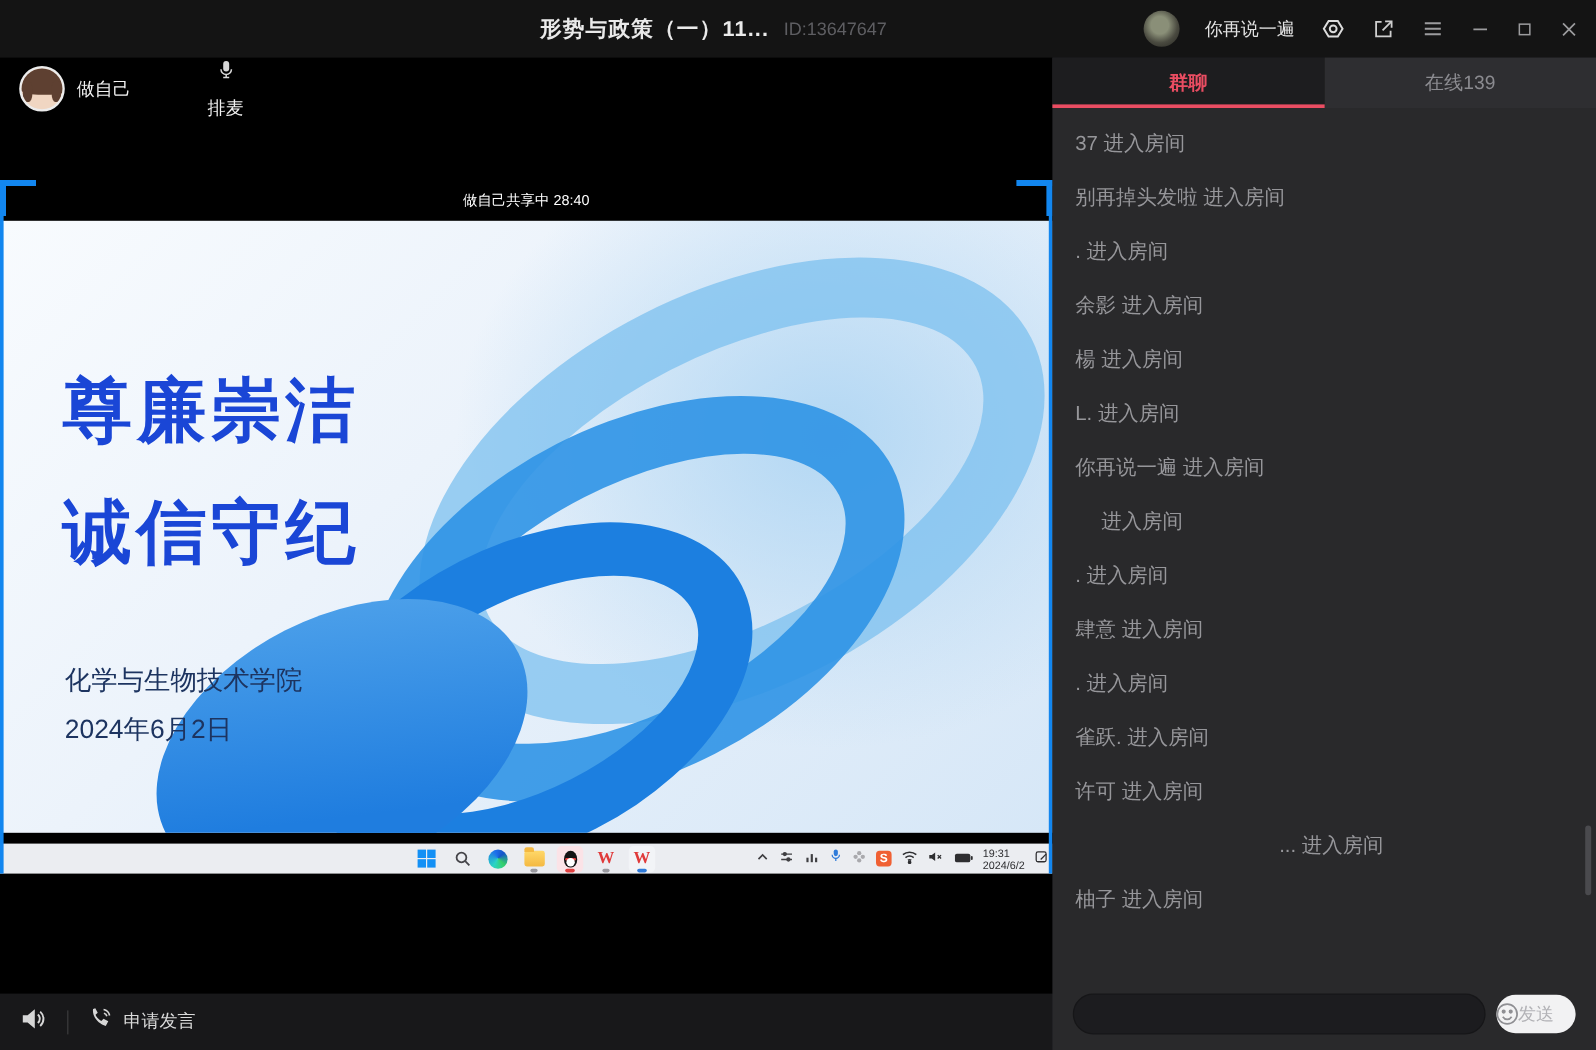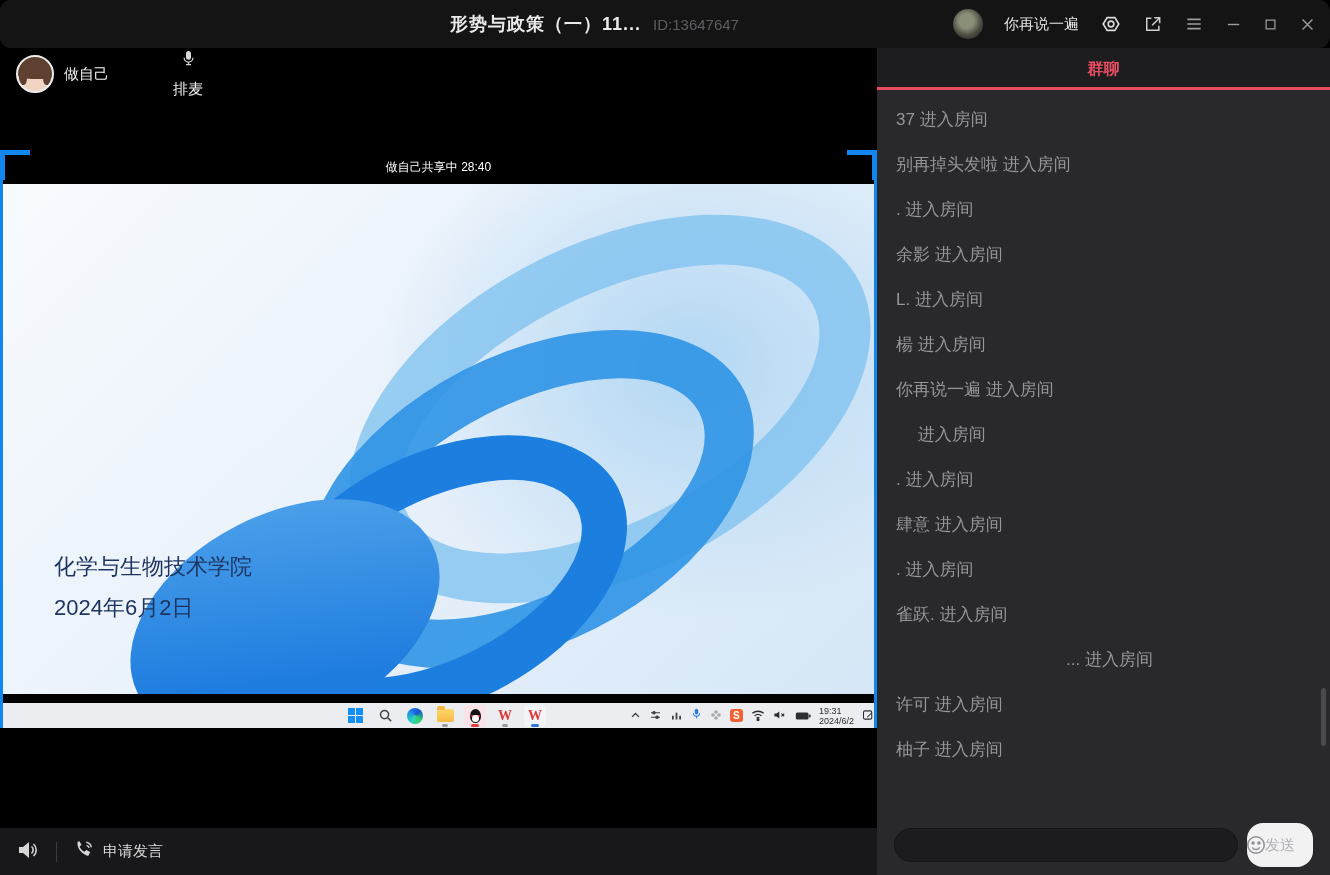--- a/index.html
+++ b/index.html
@@ -1,20 +1,20 @@
 <!DOCTYPE html>
 <html><head>
 <meta charset="utf-8">
 <style>
   * { margin:0; padding:0; box-sizing:border-box; }
   html,body { width:1330px; height:875px; overflow:hidden; background:#000;
     font-family:"Liberation Sans","DejaVu Sans",sans-serif; }
 
   
-  .titlebar { position:absolute; left:0; top:0; width:1330px; height:48px; background:#141414;border-radius:11px; }
+  .titlebar { position:absolute; left:0; top:0; width:1330px; height:48px; background:#141414; }
   .title-group { position:absolute; left:450px; top:0; height:48px; display:flex; align-items:center; gap:12px; }
   .room-title { font-size:18px; font-weight:bold; color:#eaeaea; letter-spacing:1px; }
   .room-id { font-size:15px; color:#5e5e62; }
   .win-controls { position:absolute; right:14px; top:0; height:48px; display:flex; align-items:center; gap:21px; }
   .tb-avatar { width:30px; height:30px; border-radius:50%;
     background:radial-gradient(circle at 45% 40%, #8a8f78 0 30%, #4a4a40 60%, #23231f 100%); }
   .mode-label { font-size:15px; color:#e2e2e2; }
   .icon-btn { display:flex; align-items:center; justify-content:center; cursor:default; }
 
   
@@ -91,21 +91,21 @@
   .tab.active { background:#1d1d1f; color:#ea4d62; font-weight:bold; }
   .tab.active::after { content:""; position:absolute; left:0; bottom:0; width:100%; height:3px; background:#ea4d62; }
   .tab.inactive { background:#2e2e31; color:#8b8b90; }
   .chat-list { position:absolute; left:0; top:42px; right:0; bottom:62px; padding:7px 19px 0 19px; overflow:hidden; }
   .msg { height:45px; display:flex; align-items:center; font-size:17px; color:#96969a; white-space:pre-wrap; }
   .scroll-thumb { position:absolute; right:4px; top:640px; width:5px; height:58px; background:#4a4a4e; border-radius:3px; }
   .inputrow { position:absolute; left:17px; right:17px; bottom:13px; height:34px; display:flex; align-items:center; }
   .chat-input { flex:1; height:34px; background:#1c1c1f; border:1px solid #161618; border-radius:17px;
     position:relative; margin-right:9px; color:#bbb; font-size:14px; padding:0 40px 0 14px; outline:none; }
   .emoji-wrap { position:absolute; right:46px; top:6px; width:22px; height:22px; }
-  .send-btn { width:66px; height:44px; background:#f2f2f3; border:none; border-radius:16px;
+  .send-btn { width:66px; height:32px; background:#f2f2f3; border:none; border-radius:16px;
     color:#b2b2b6; font-size:15px; display:flex; align-items:center; justify-content:center; }
 </style>
 </head>
 <body>
 
 <div class="titlebar">
   <div class="title-group">
     <span class="room-title">形势与政策（一）11...</span>
     <span class="room-id">ID:13647647</span>
   </div>
@@ -169,20 +169,24 @@
 
 <div class="share">
   <div class="share-label">做自己共享中 28:40</div>
 
   <div class="slide">
     <div class="blob"></div>
     <div class="ring ringA"></div>
     <div class="ring ringB"></div>
     <div class="ring ringC"></div>
     <div class="core"></div>
+    <div class="slide-title">
+      <div>尊廉崇洁</div>
+      <div>诚信守纪</div>
+    </div>
     <div class="slide-sub1">化学与生物技术学院</div>
     <div class="slide-sub2">2024年6月2日</div>
   </div>
 
   <div class="gapbar"></div>
 
   <div class="taskbar">
     <div class="tb-center">
       <div class="tb-ic">
           <div class="winlogo">
@@ -312,51 +316,52 @@
         <path d="M5 3c-1.2 6.5 4.5 13.5 11.5 15.5l2.3-4.3-4.3-2.2-2 2c-2.3-1.2-4.3-3.3-5.3-5.6l2-2L7 2.5 5 3z" fill="#d6d6d6"></path>
         <path d="M14.5 3.5a7 7 0 015.5 5.5M14.8 7a3.5 3.5 0 012.7 2.7" fill="none" stroke="#d6d6d6" stroke-width="1.5"></path>
       </svg>
   </span>
   <span class="speak-label">申请发言</span>
 </div>
 
 <div class="sidebar">
   <div class="tabs">
     <div class="tab active">群聊</div>
+    <div class="tab inactive">在线139</div>
   </div>
 
   <div class="chat-list">
   <div class="msg">37 进入房间</div>
 
   <div class="msg">别再掉头发啦 进入房间</div>
 
   <div class="msg">. 进入房间</div>
 
   <div class="msg">余影 进入房间</div>
 
+  <div class="msg">楊 进入房间</div>
+
   <div class="msg">L. 进入房间</div>
 
-  <div class="msg">楊 进入房间</div>
-
   <div class="msg">你再说一遍 进入房间</div>
 
   <div class="msg">　 进入房间</div>
 
   <div class="msg">. 进入房间</div>
 
 
   <div class="msg">肆意 进入房间</div>
 
   <div class="msg">. 进入房间</div>
 
   <div class="msg">雀跃. 进入房间</div>
 
+  <div class="msg">许可 进入房间</div>
+
   <div class="msg">　　　　　　　　　　... 进入房间</div>
-
-  <div class="msg">许可 进入房间</div>
 
   <div class="msg">柚子 进入房间</div>
 </div>
   <div class="scroll-thumb"></div>
 
   <div class="inputrow">
     <input class="chat-input" placeholder="" style="">
     <span class="emoji-wrap">
       <svg width="22" height="22" viewBox="0 0 24 24" fill="none" stroke="#8f8f93" stroke-width="1.6">
           <circle cx="12" cy="12" r="9"></circle>

